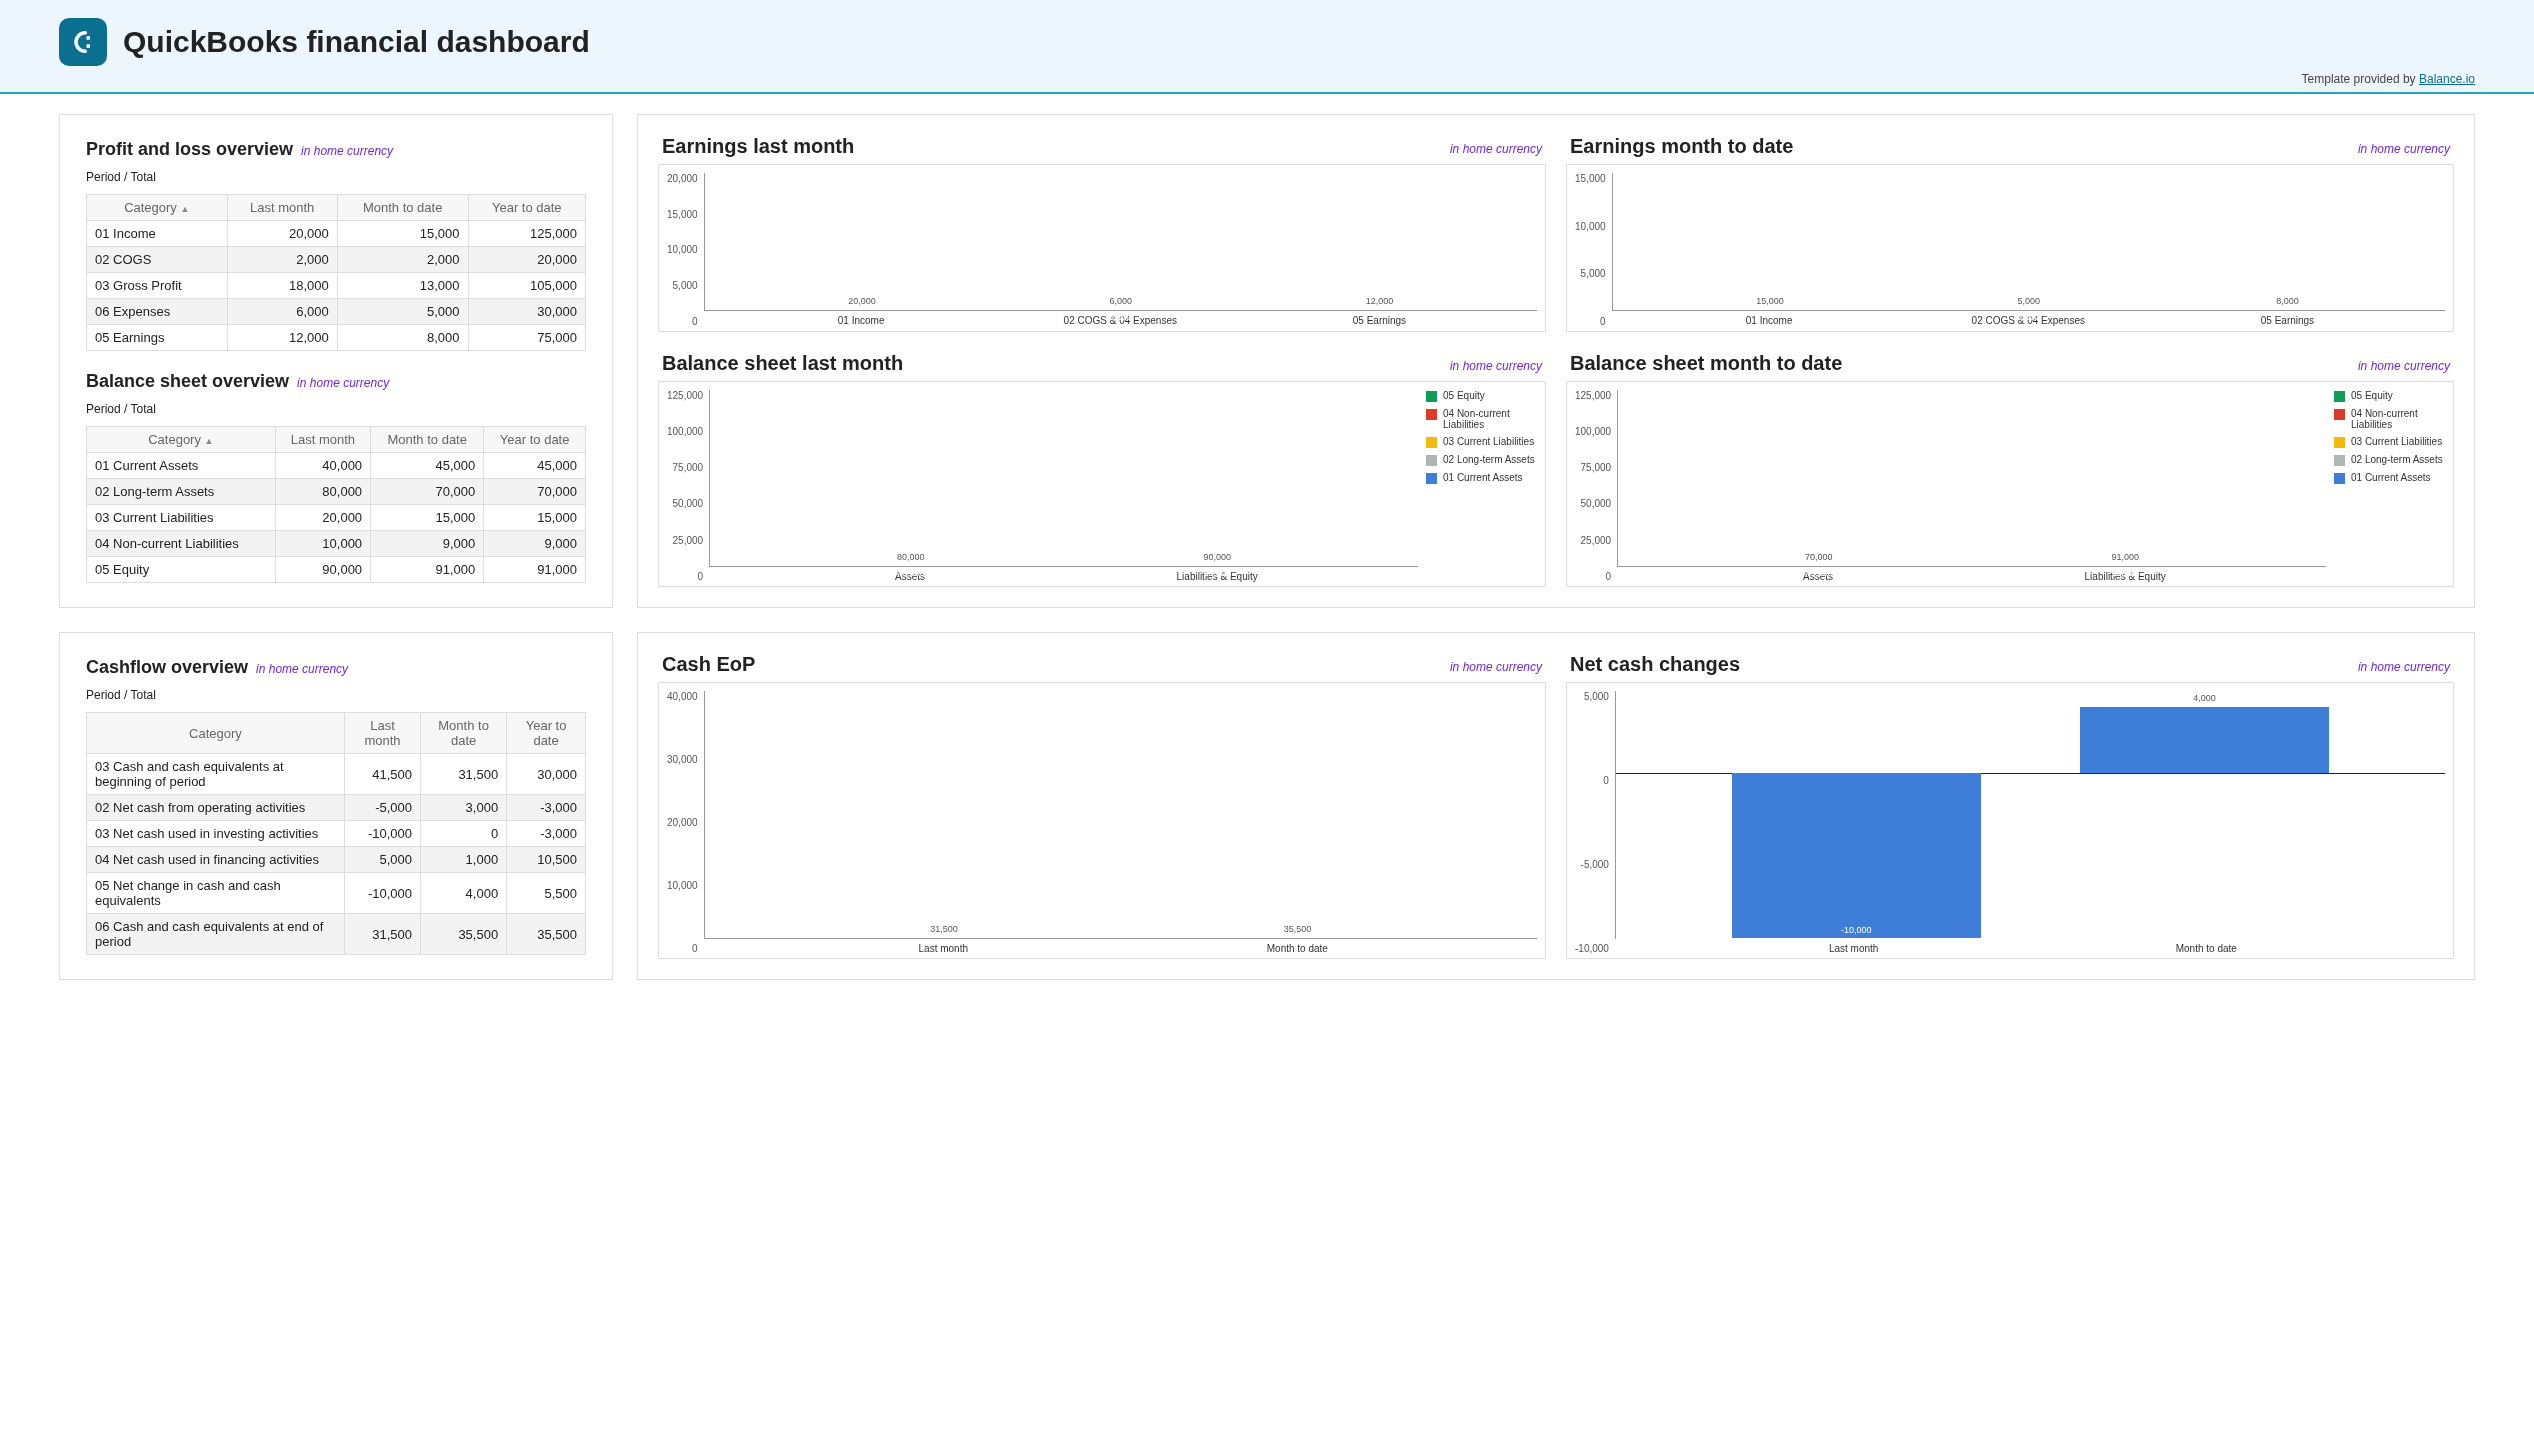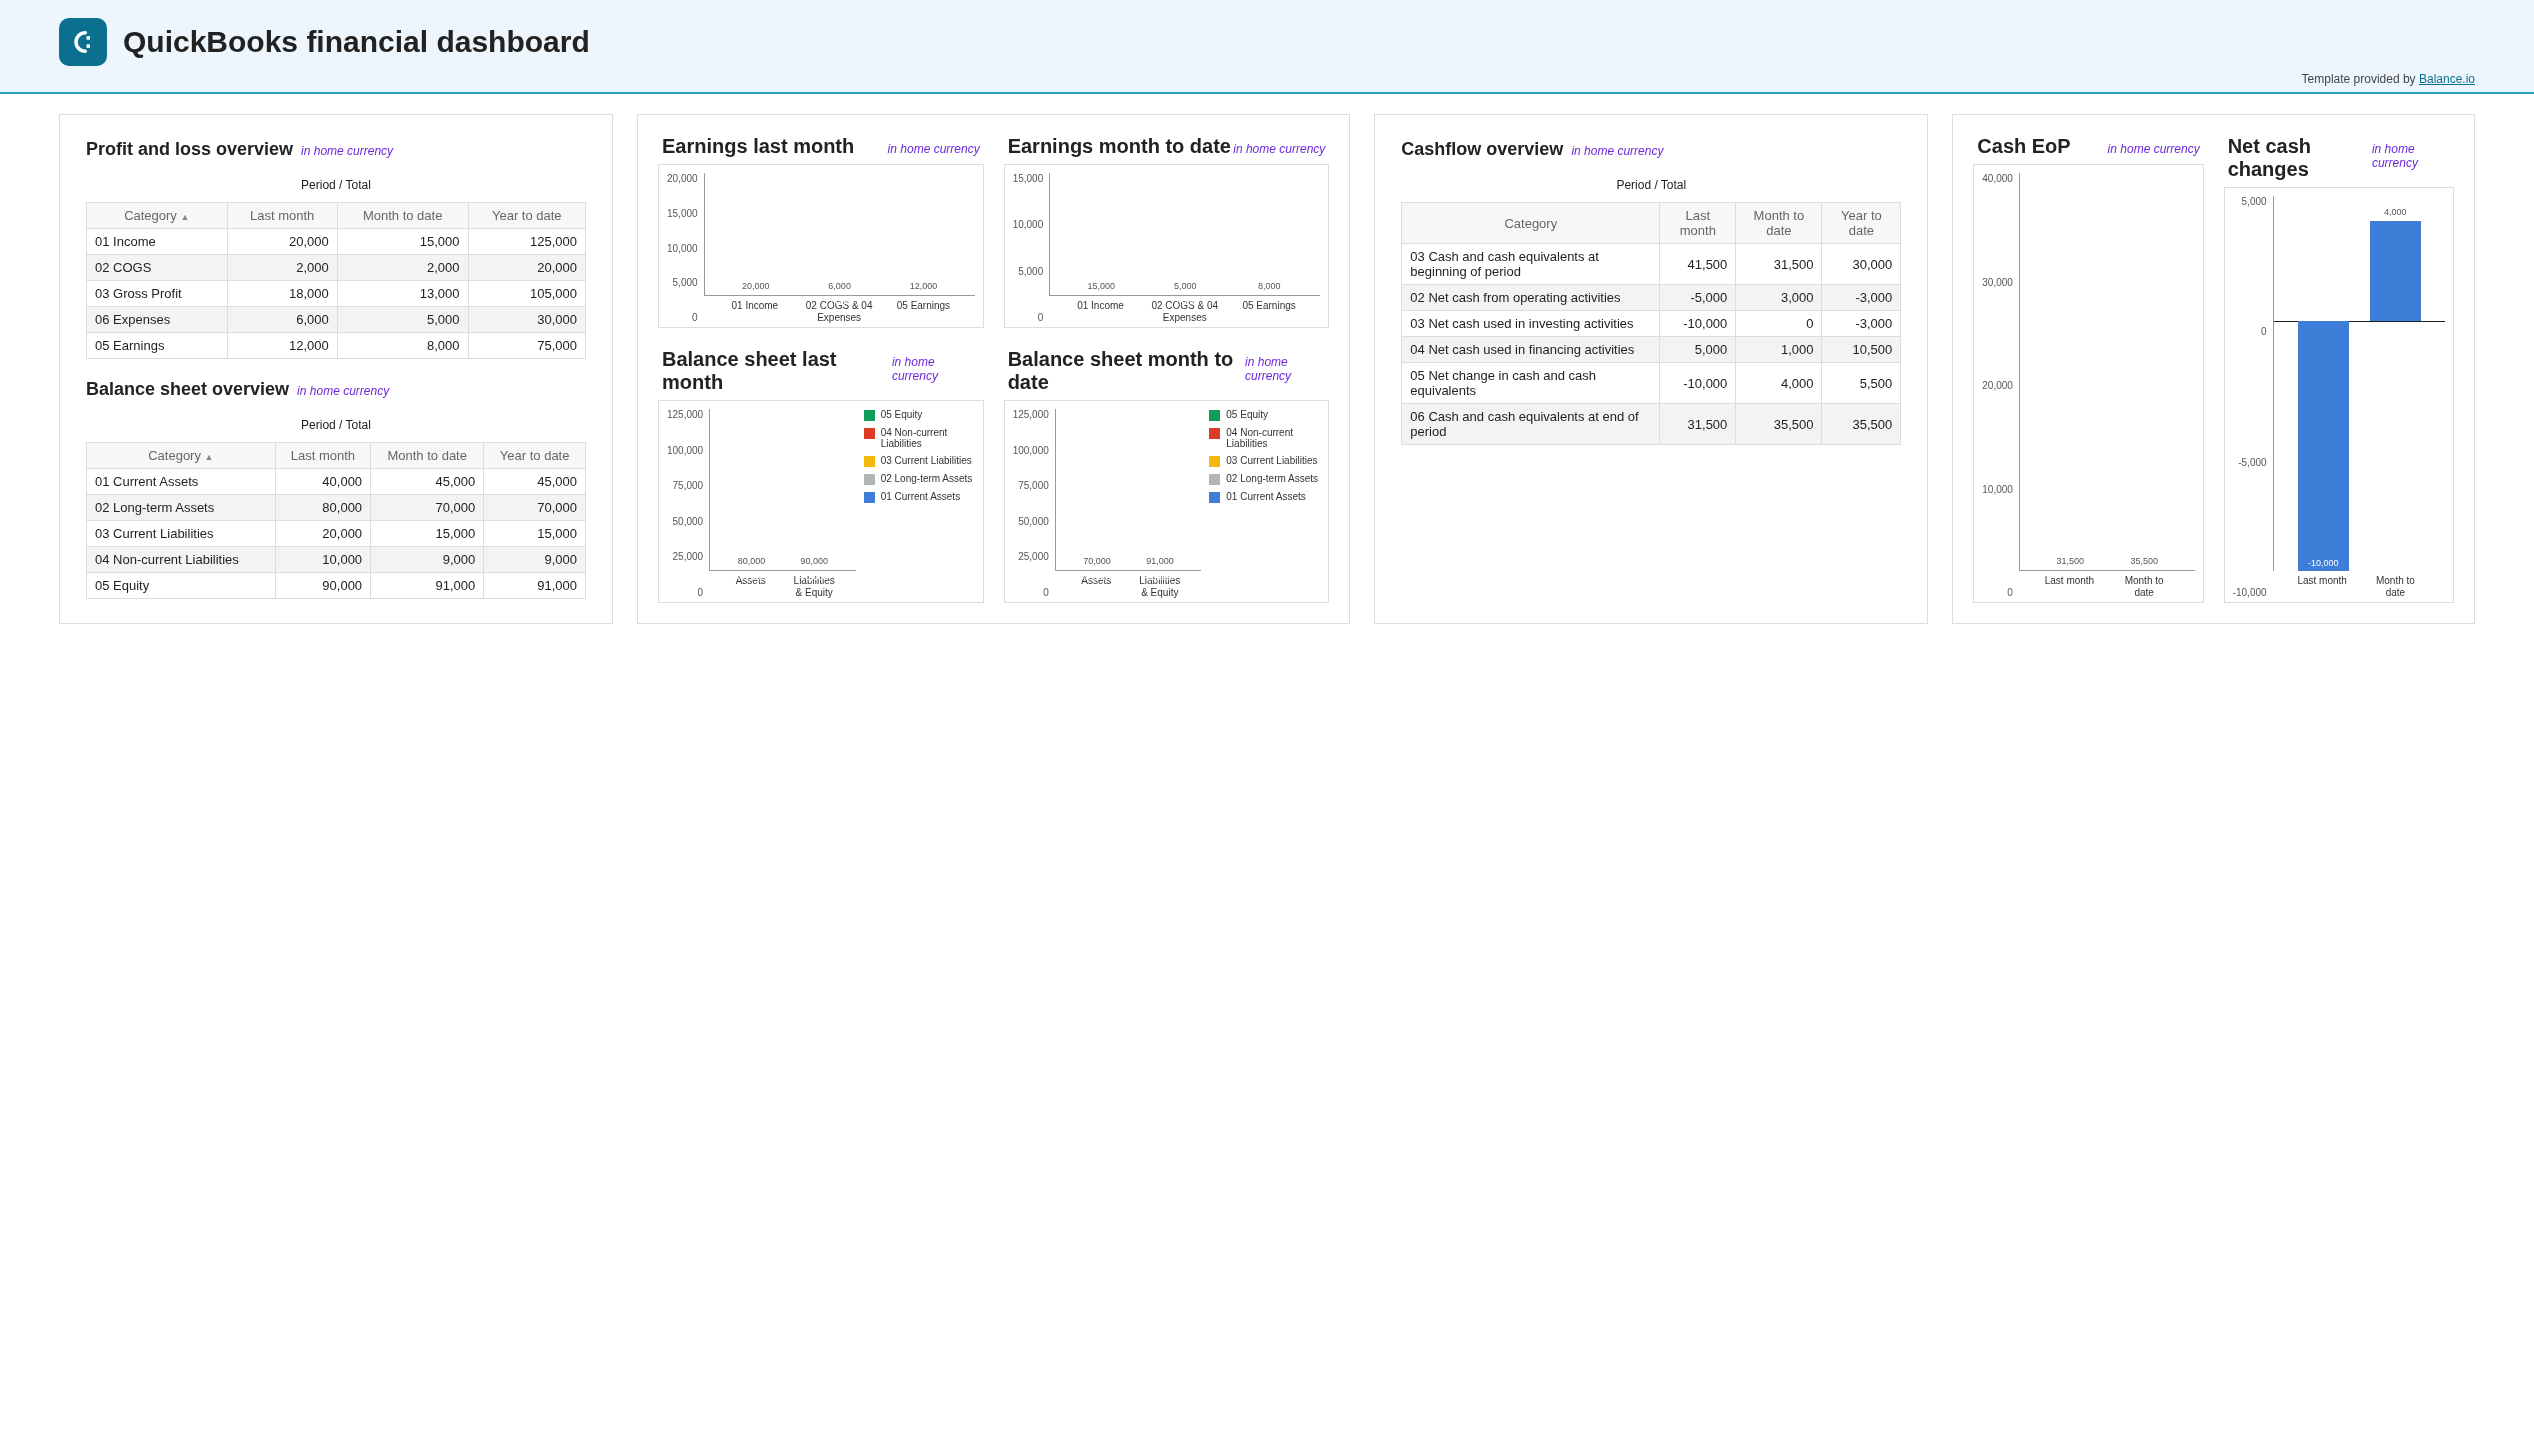--- a/index.html
+++ b/index.html
@@ -3,29 +3,29 @@
 <meta charset="utf-8">
 <style>
 *{box-sizing:border-box;margin:0;padding:0}
 body{font-family:Arial,Helvetica,sans-serif;background:#fff;color:#222}
 .top-banner{background:#edf6fc;border-bottom:2px solid #26a4c6;padding:18px 59px 6px 59px}
 .top-row{display:flex;align-items:center;gap:16px}
 .logo{width:48px;height:48px;background:#0b6f8f;border-radius:10px;display:flex;align-items:center;justify-content:center;color:#fff}
 .title{font-size:30px;font-weight:700}
 .subline{text-align:right;font-size:12px;color:#444;padding-top:6px}
 .subline a{color:#0b6f8f}
-.board{padding:20px 59px;display:flex;gap:24px}
+.board{padding:20px 59px;display:flex;flex-direction:column;gap:24px}
 .row{display:flex;gap:24px}
 .panel{border:1px solid #ddd;padding:24px 26px;flex:1}
 .left-panel{flex:0 0 554px}
 .right-panel{flex:1;padding:20px 20px}
 .sect-head{display:flex;align-items:baseline;gap:8px}
 .sect-title{font-size:18px;font-weight:700}
 .sect-sub{font-size:12px;font-style:italic;color:#6d28d9}
-.period-total{text-align:center;font-size:12px;color:#222;margin-top:18px}
+.period-total{text-align:left;font-size:12px;color:#222;margin-top:10px}
 table{width:100%;border-collapse:collapse;margin-top:10px;font-size:13px}
 th,td{border:1px solid #ddd;padding:5px 8px}
 thead th{background:#f7f7f7;color:#666;font-weight:400;text-align:center}
 thead th:first-child{text-align:center}
 tbody td:first-child{text-align:left}
 tbody td{text-align:right}
 tbody tr:nth-child(even) td{background:#f3f3f3}
 .sort-arrow{font-size:9px;vertical-align:middle;color:#888}
 .charts-grid{display:grid;grid-template-columns:1fr 1fr;gap:20px;height:100%}
 .chart-box{display:flex;flex-direction:column}

